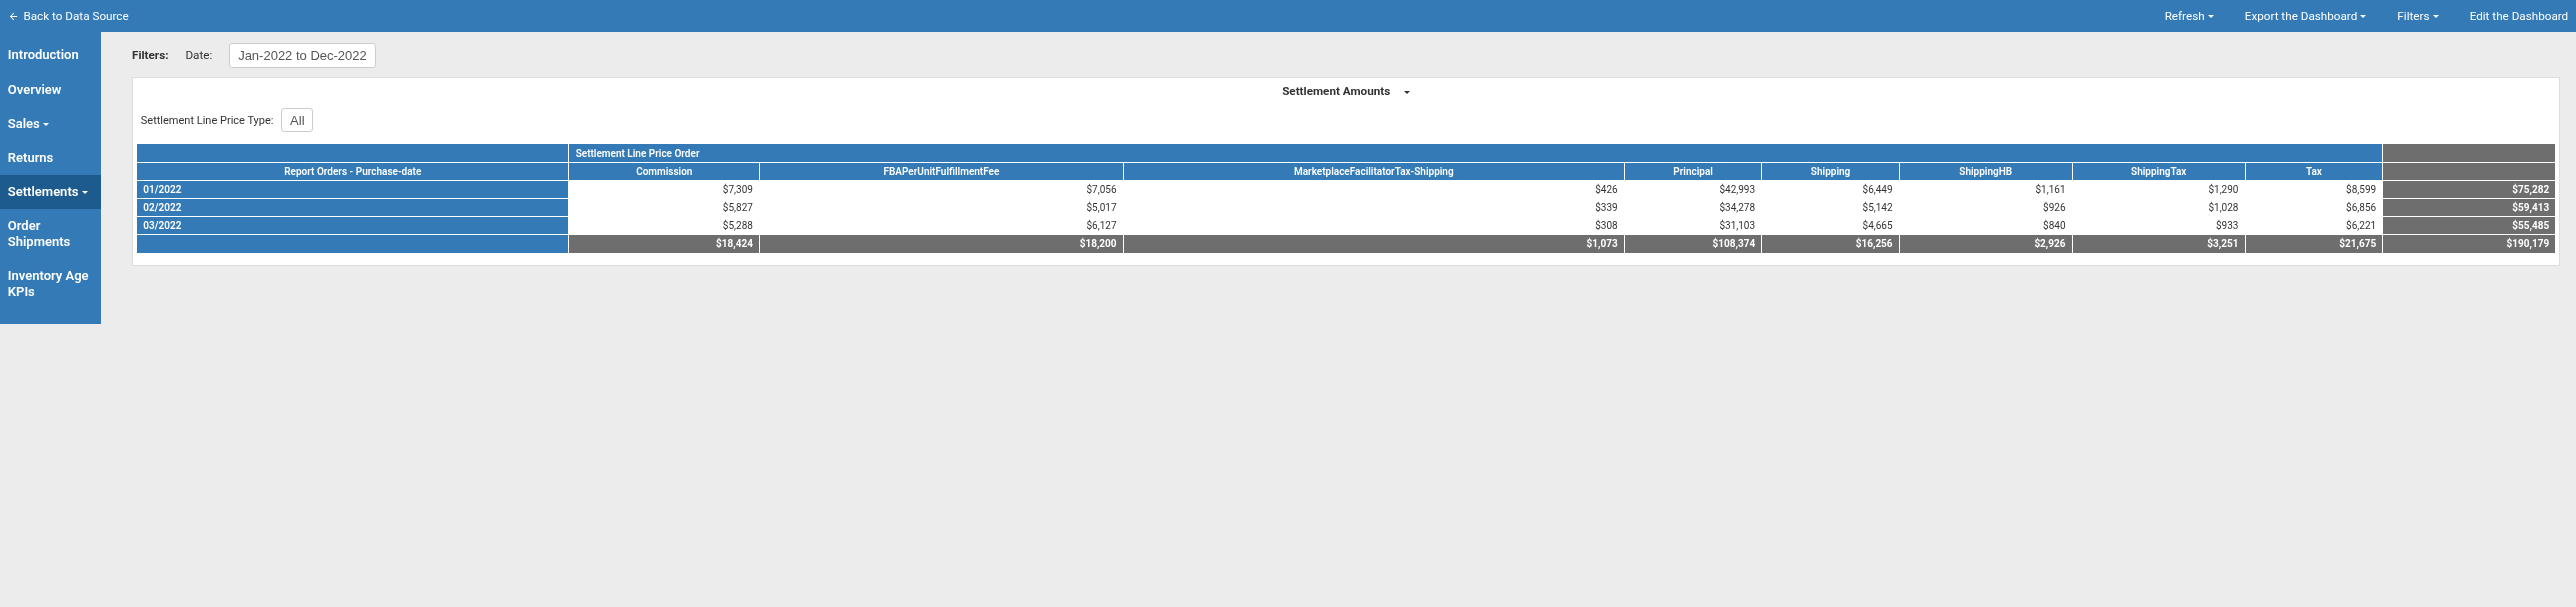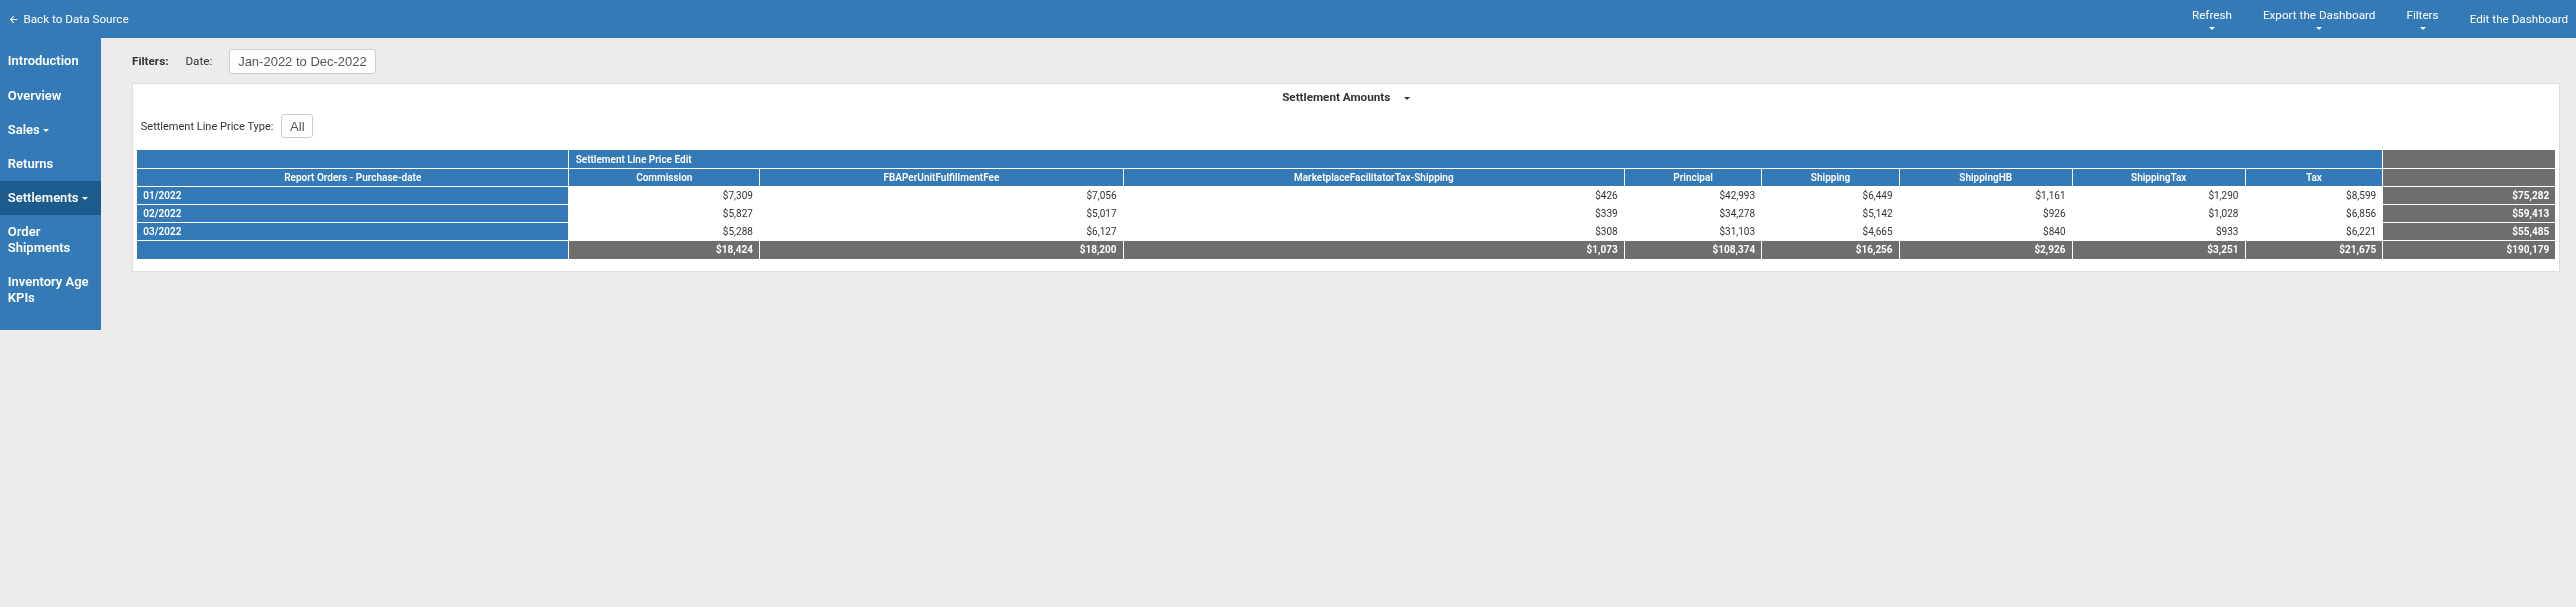--- a/index.html
+++ b/index.html
@@ -5,21 +5,21 @@
   * { box-sizing: border-box; margin: 0; padding: 0; }
   body {
     font-family: -apple-system, BlinkMacSystemFont, "Segoe UI", Roboto, Helvetica, Arial, sans-serif;
     font-size: 11px;
     background: #ececec;
     color: #333;
   }
   .topbar {
     background: #337ab7;
     color: #fff;
-    height: 38px;
+    height: 32px;
     display: flex;
     align-items: center;
     padding: 0 7.8px;
     font-size: 11.7px;
   }
   .topbar-left {
     display: flex;
     align-items: center;
     gap: 4.7px;
     cursor: pointer;
@@ -34,21 +34,20 @@
     display: flex;
     gap: 31px;
     align-items: center;
   }
   .topbar-item {
     display: flex;
     align-items: center;
     gap: 3.1px;
     cursor: pointer;
     white-space: nowrap;
-    flex-direction: column;
   }
   .caret {
     display: inline-block;
     width: 0; height: 0;
     border-left: 3.1px solid transparent;
     border-right: 3.1px solid transparent;
     border-top: 3.9px solid #fff;
     margin-top: 1.6px;
   }
   .caret-dark {
@@ -294,21 +293,21 @@
             <col class="c-principal">
               <col class="c-shipping">
               <col class="c-shippinghb">
             <col class="c-shippingtax">
               <col class="c-tax">
               <col class="c-total">
           </colgroup>
           <thead id="thead">
               <tr>
                 <th class="hdr-blank"></th>
-                <th class="hdr-group" colspan="8">Settlement Line Price Edit</th>
+                <th class="hdr-group" colspan="8">Settlement Line Price Order</th>
                 <th class="hdr-total-blank"></th>
               </tr>
               <tr>
                 <th class="hdr-col">Report Orders - Purchase-date</th>
                 <th class="hdr-col">Commission</th>
                 <th class="hdr-col">FBAPerUnitFulfillmentFee</th>
                 <th class="hdr-col">MarketplaceFacilitatorTax-Shipping</th>
                 <th class="hdr-col">Principal</th>
                 <th class="hdr-col">Shipping</th>
                 <th class="hdr-col">ShippingHB</th>

